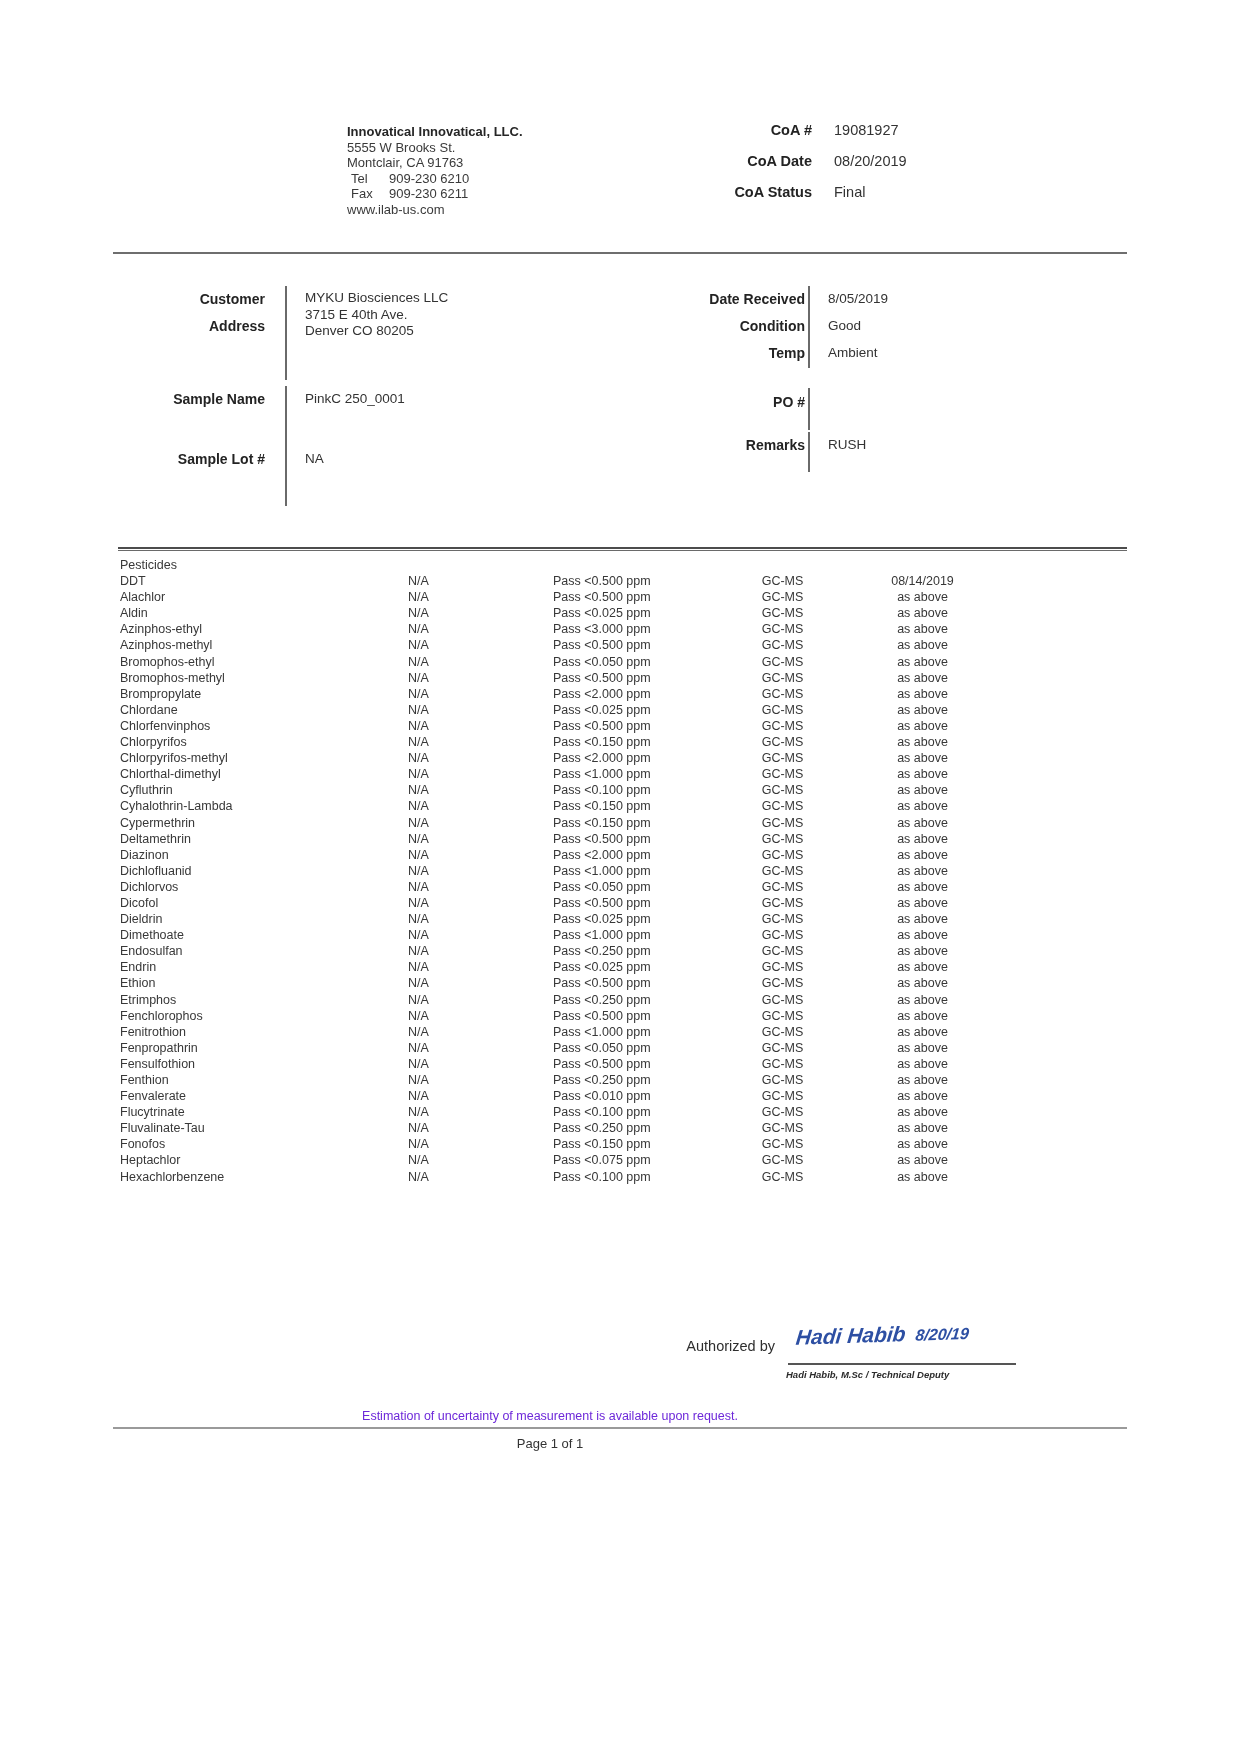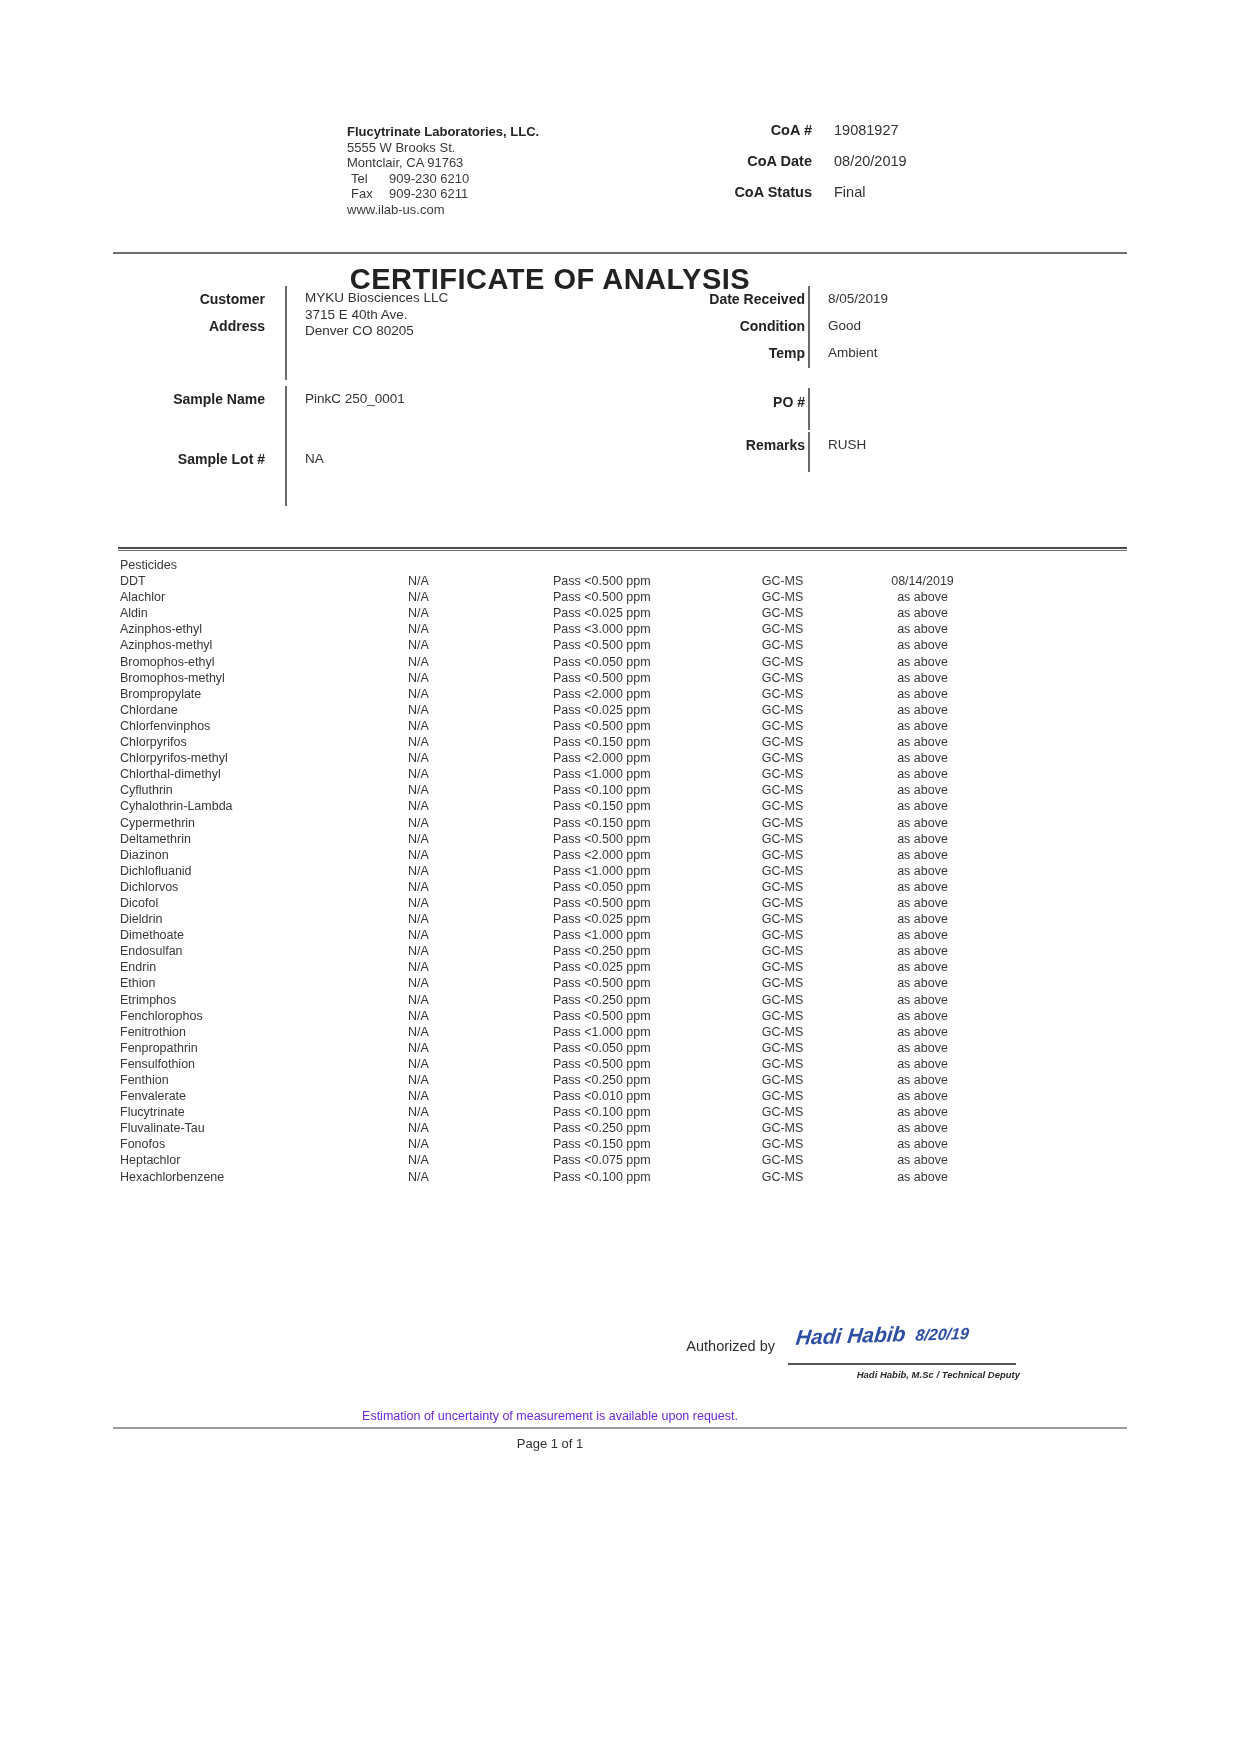--- a/index.html
+++ b/index.html
@@ -73,37 +73,37 @@
   
   .auth-label{left:600px;top:1338px;width:175px;text-align:right;font-size:14.5px;color:#2e2e2e;}
   .sig-line{left:788px;top:1337px;width:228px;height:26px;border-bottom:2px solid #555;}
   .sig-script{
     left:796px;top:1322px;width:220px;
     font-size:21px;font-weight:bold;font-style:italic;
     color:#2d4fa3;transform:rotate(-2deg) skewX(-8deg);
     white-space:nowrap;
   }
   .sig-script .sig-date{font-size:16px;margin-left:10px;}
-  .signer{left:786px;top:1369px;width:234px;text-align:right;
+  .signer{left:786px;top:1369px;width:234px;text-align:left;
     font-size:9.5px;font-weight:bold;font-style:italic;color:#2b2b2b;}
 
   
   .foot1{left:0;top:1392px;width:1100px;text-align:center;font-size:12.5px;color:#333;}
   .foot2{left:0;top:1409px;width:1100px;text-align:center;font-size:12.5px;color:#6d28d9;}
   .rule-foot{left:113px;top:1427px;width:1014px;height:2px;background:#9a9a9a;}
   .page-num{left:0;top:1436px;width:1100px;text-align:center;font-size:13px;color:#333;}
 </style>
 </head>
 <body>
 
 <div class="page">
 
 
   <div class="abs company">
-    <div class="co-name">Flucytrinate Laboratories, LLC.</div>
+    <div class="co-name">Innovatical Innovatical, LLC.</div>
     <div>5555 W Brooks St.</div>
     <div>Montclair, CA 91763</div>
     <div><span class="tl">Tel</span><span>909-230 6210</span></div>
     <div><span class="tl">Fax</span><span>909-230 6211</span></div>
     <div>www.ilab-us.com</div>
   </div>
 
   <div class="abs coa-block">
     <div class="coa-row">
       <div class="coa-label">CoA #</div>
@@ -113,21 +113,20 @@
       <div class="coa-label">CoA Date</div>
       <div class="coa-value">08/20/2019</div>
     </div>
     <div class="coa-row">
       <div class="coa-label">CoA Status</div>
       <div class="coa-value">Final</div>
     </div>
   </div>
 
   <div class="abs rule-top"></div>
-  <div class="abs doc-title">CERTIFICATE OF ANALYSIS</div>
 
   <div class="abs ilabel" style="left:140px;top:291px;width:125px;">Customer</div>
   <div class="abs ilabel" style="left:140px;top:318px;width:125px;">Address</div>
   <div class="abs vline" style="left:285px;top:286px;height:94px;"></div>
   <div class="abs ivalue" style="left:305px;top:290px;">
     <div>MYKU Biosciences LLC</div>
     <div>3715 E 40th Ave.</div>
     <div>Denver CO 80205</div>
   </div>
 

